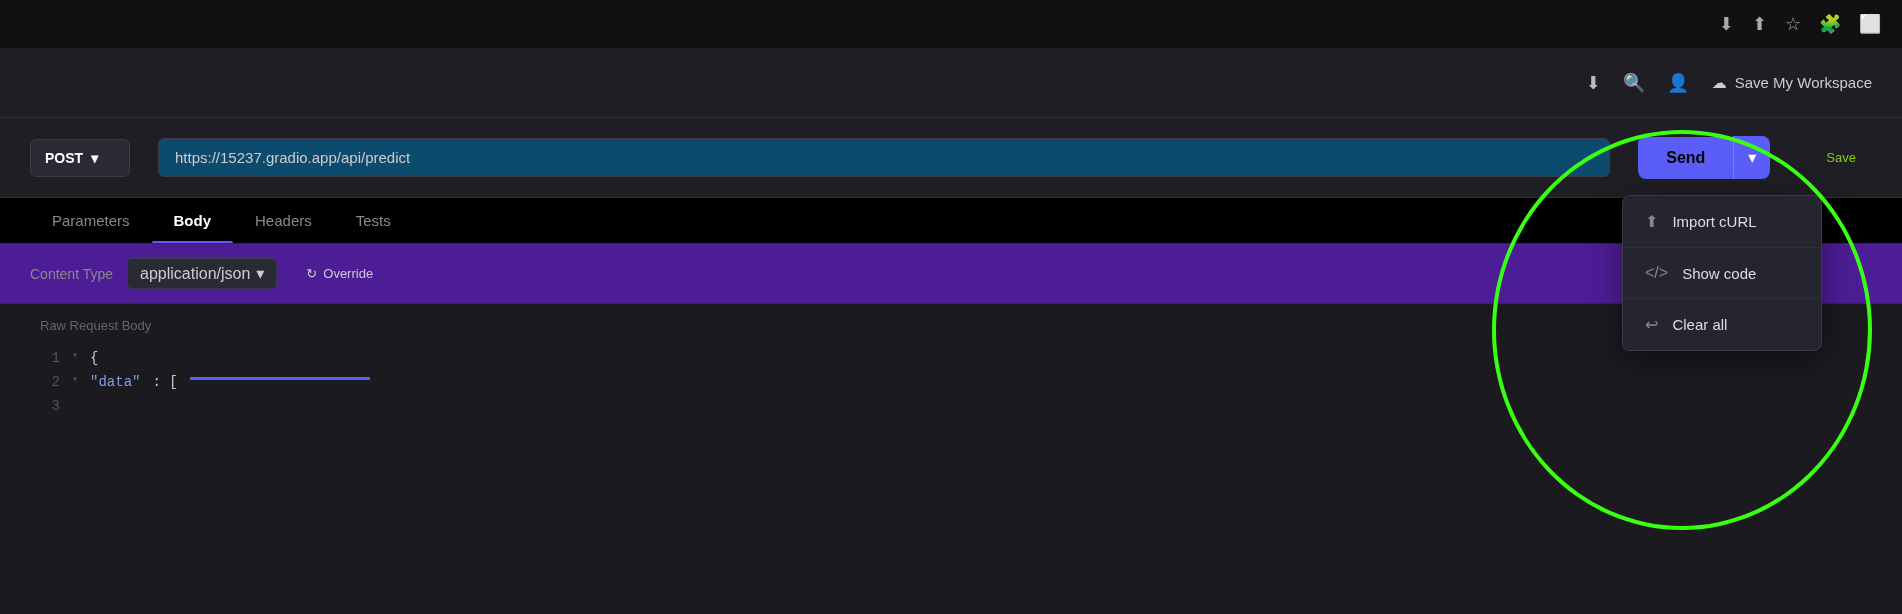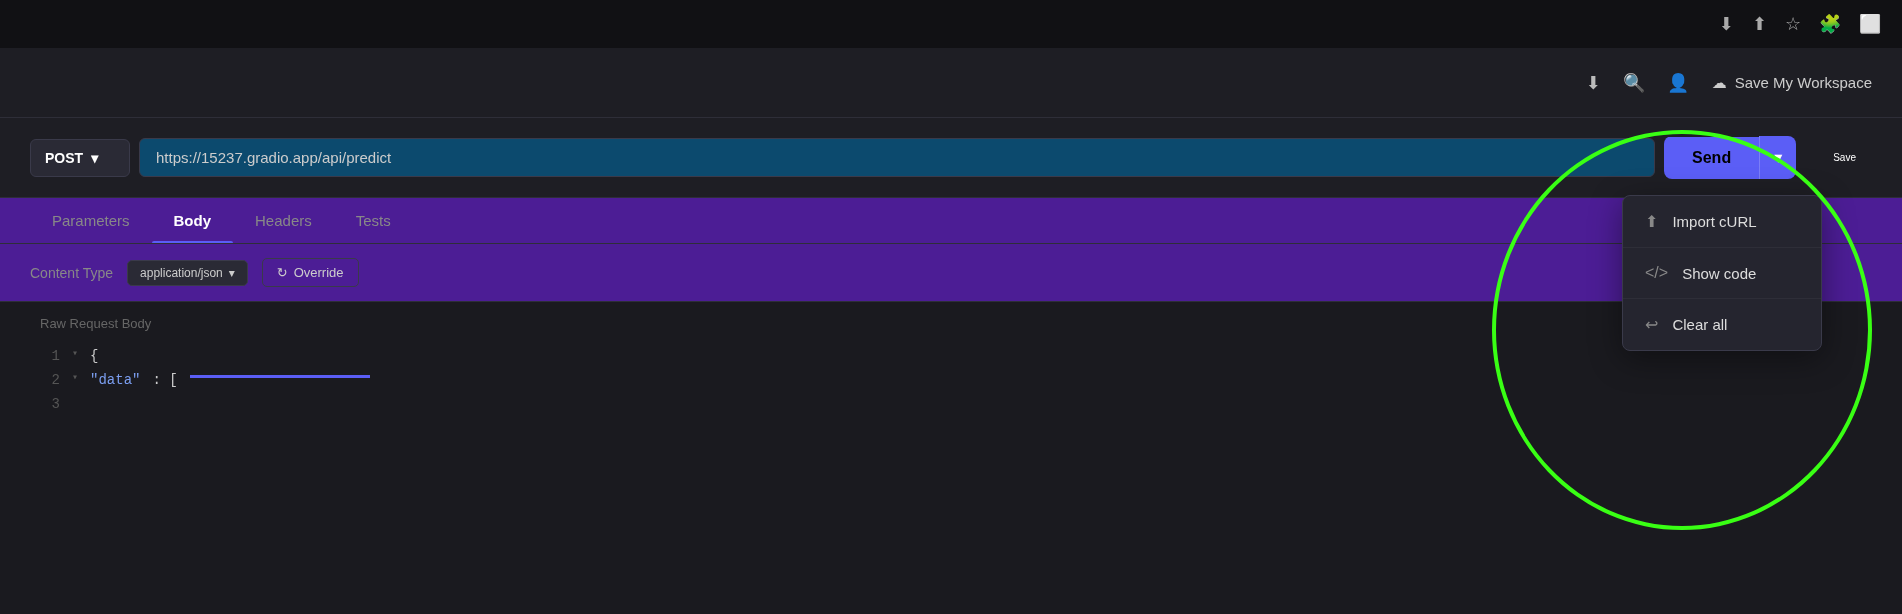--- a/index.html
+++ b/index.html
@@ -59,21 +59,21 @@
       cursor: pointer;
       font-size: 15px;
     }
 
     
     .url-bar-section {
       background: #1e1e24;
       padding: 18px 30px;
       display: flex;
       align-items: center;
-      gap: 9px;
+      gap: 28px;
       border-bottom: 1px solid #2e2e38;
     }
 
     .method-select {
       background: #2a2a35;
       border: 1px solid #3a3a4a;
       border-radius: 6px;
       color: #fff;
       font-weight: 700;
       font-size: 14px;
@@ -117,31 +117,31 @@
       color: #fff;
       font-size: 16px;
       padding: 12px 14px;
       border: none;
       border-left: 1px solid rgba(255,255,255,0.2);
       cursor: pointer;
     }
 
     .save-btn {
       background: transparent;
-      color: #ffffff;
-      font-size: 10px;
+      color: #84cc16;
+      font-size: 13px;
       padding: 10px 16px;
       border: none;
       cursor: pointer;
       margin-left: 12px;
     }
 
     
     .tabs-section {
-      background: #4c1d95;
+      background: #000000;
       padding: 0 30px;
       display: flex;
       align-items: center;
       gap: 0;
       border-bottom: 1px solid #2e2e38;
     }
 
     .tab-item {
       padding: 14px 22px;
       font-size: 15px;
@@ -179,21 +179,21 @@
     .content-type-label {
       color: #888;
       font-size: 14px;
     }
 
     .content-type-select {
       background: #2a2a35;
       border: 1px solid #3a3a4a;
       border-radius: 5px;
       color: #ccc;
-      font-size: 12px;
+      font-size: 16px;
       padding: 5px 12px;
       display: flex;
       align-items: center;
       gap: 6px;
       cursor: pointer;
     }
 
     .override-btn {
       background: transparent;
       border: 1px solid #3a3a4a;

